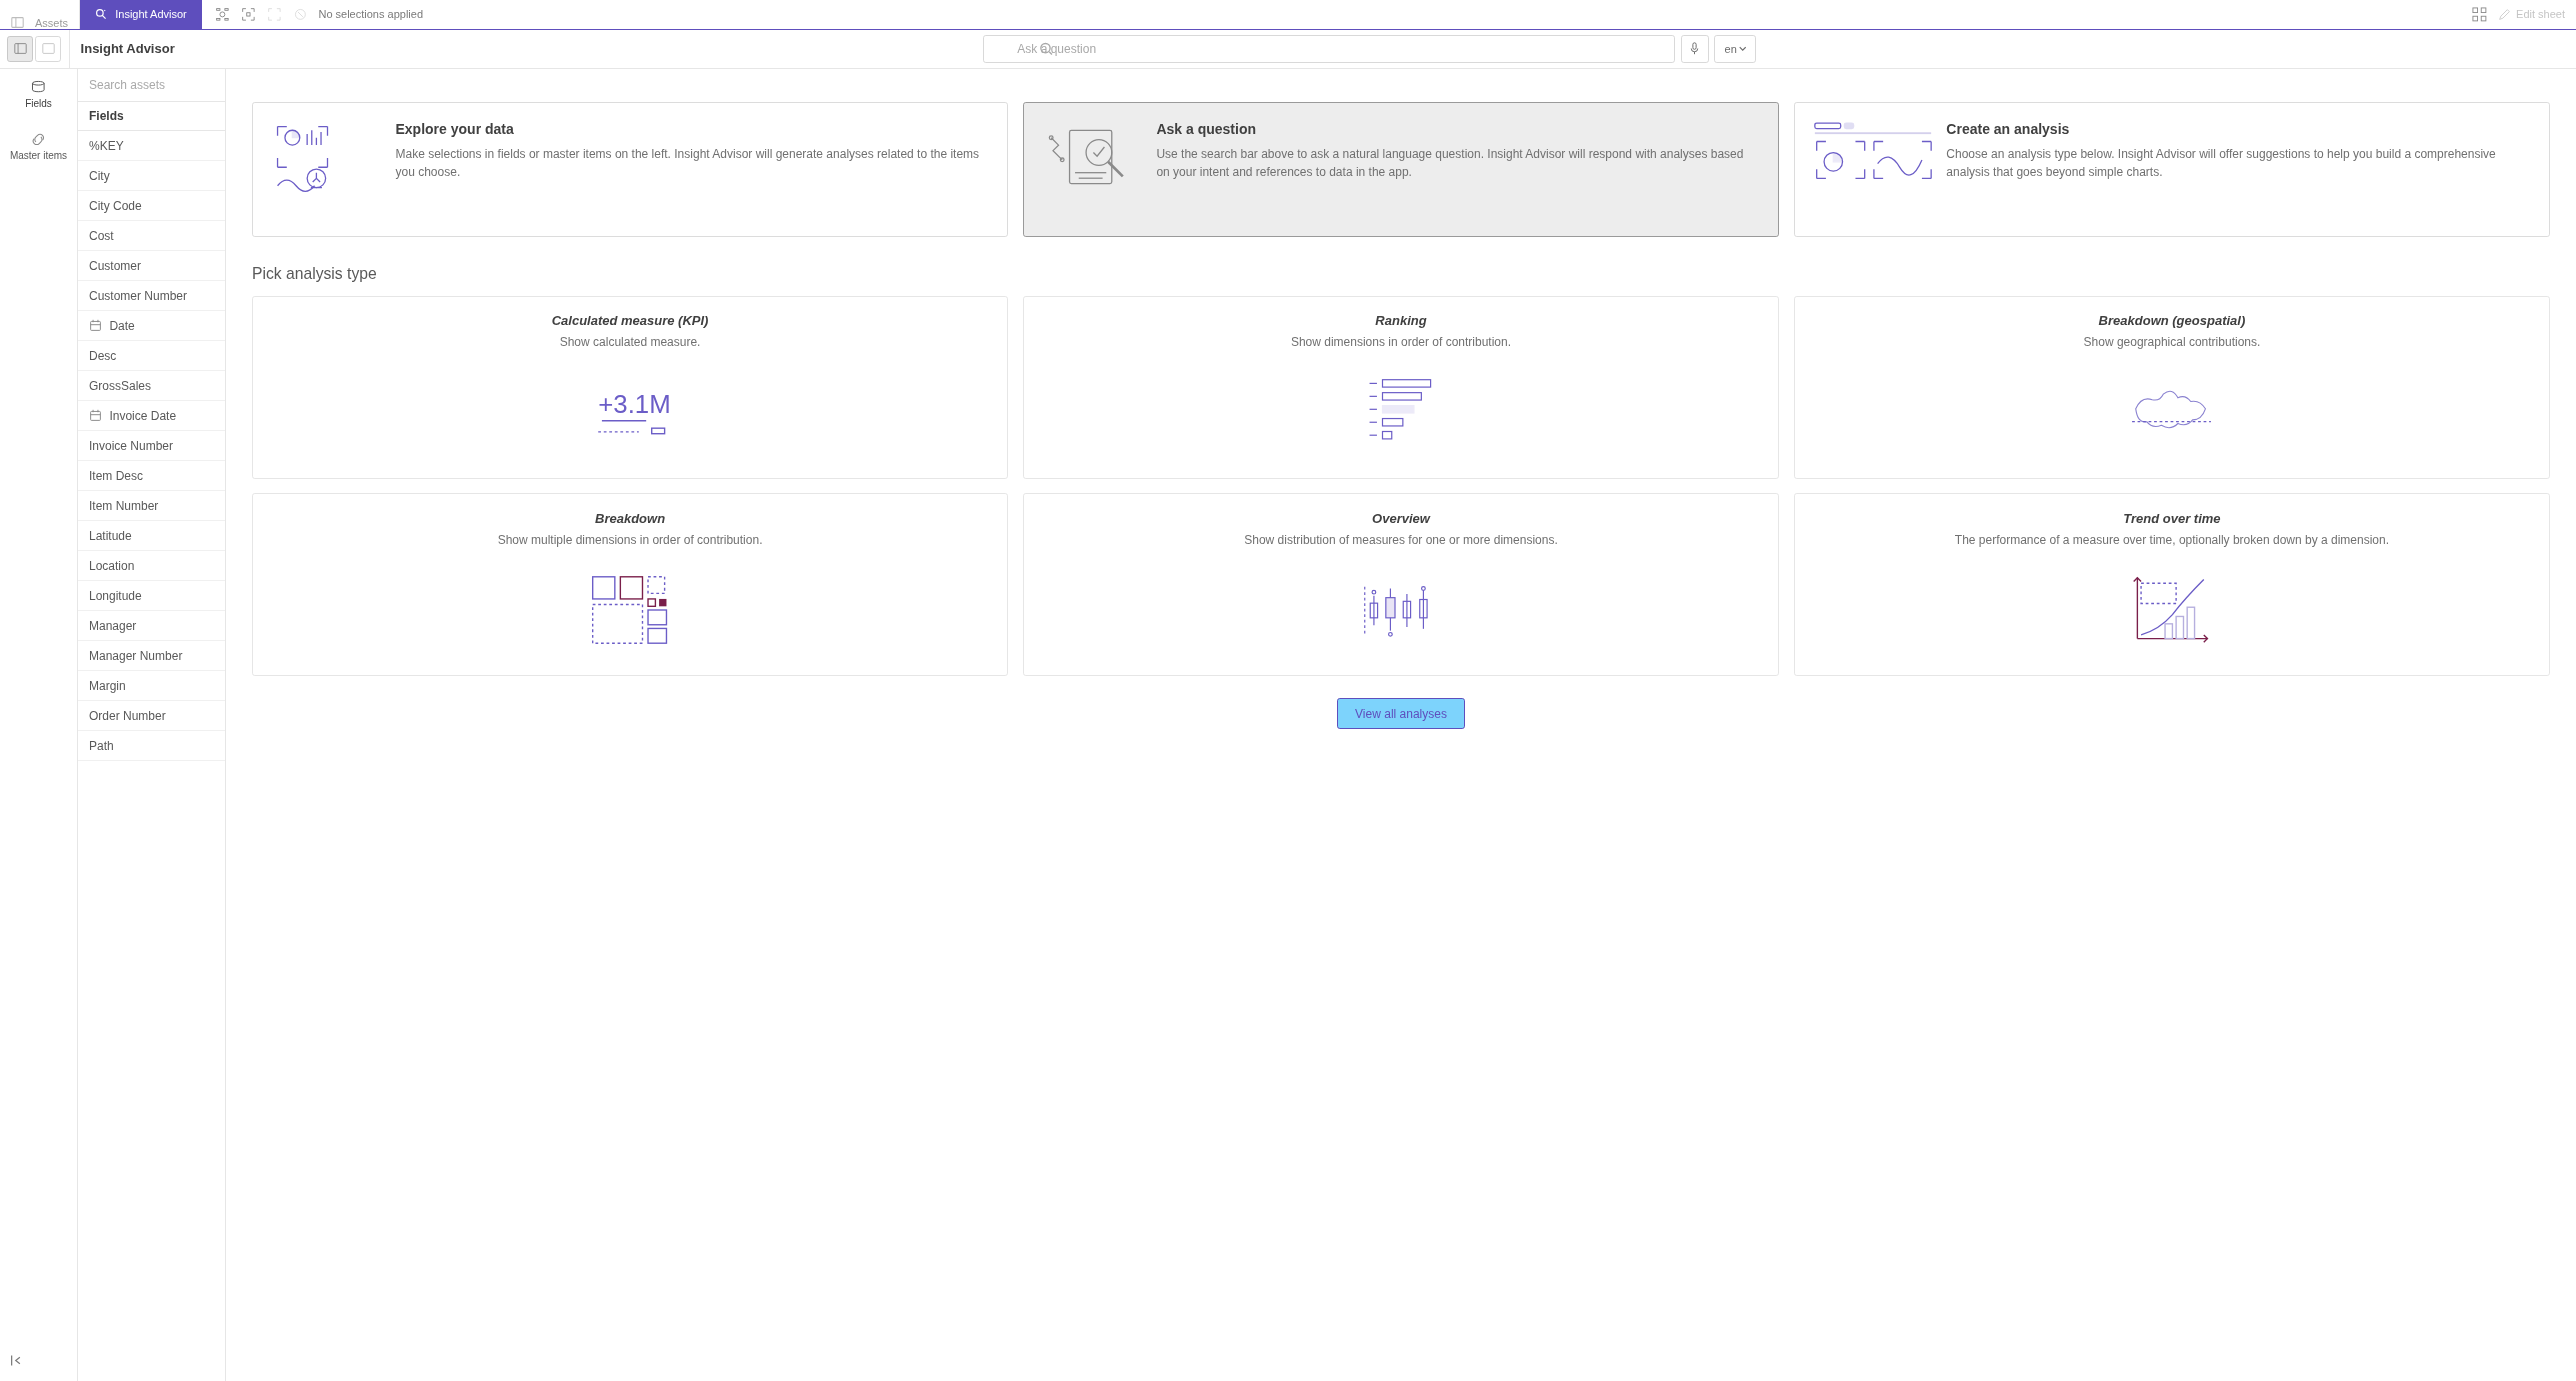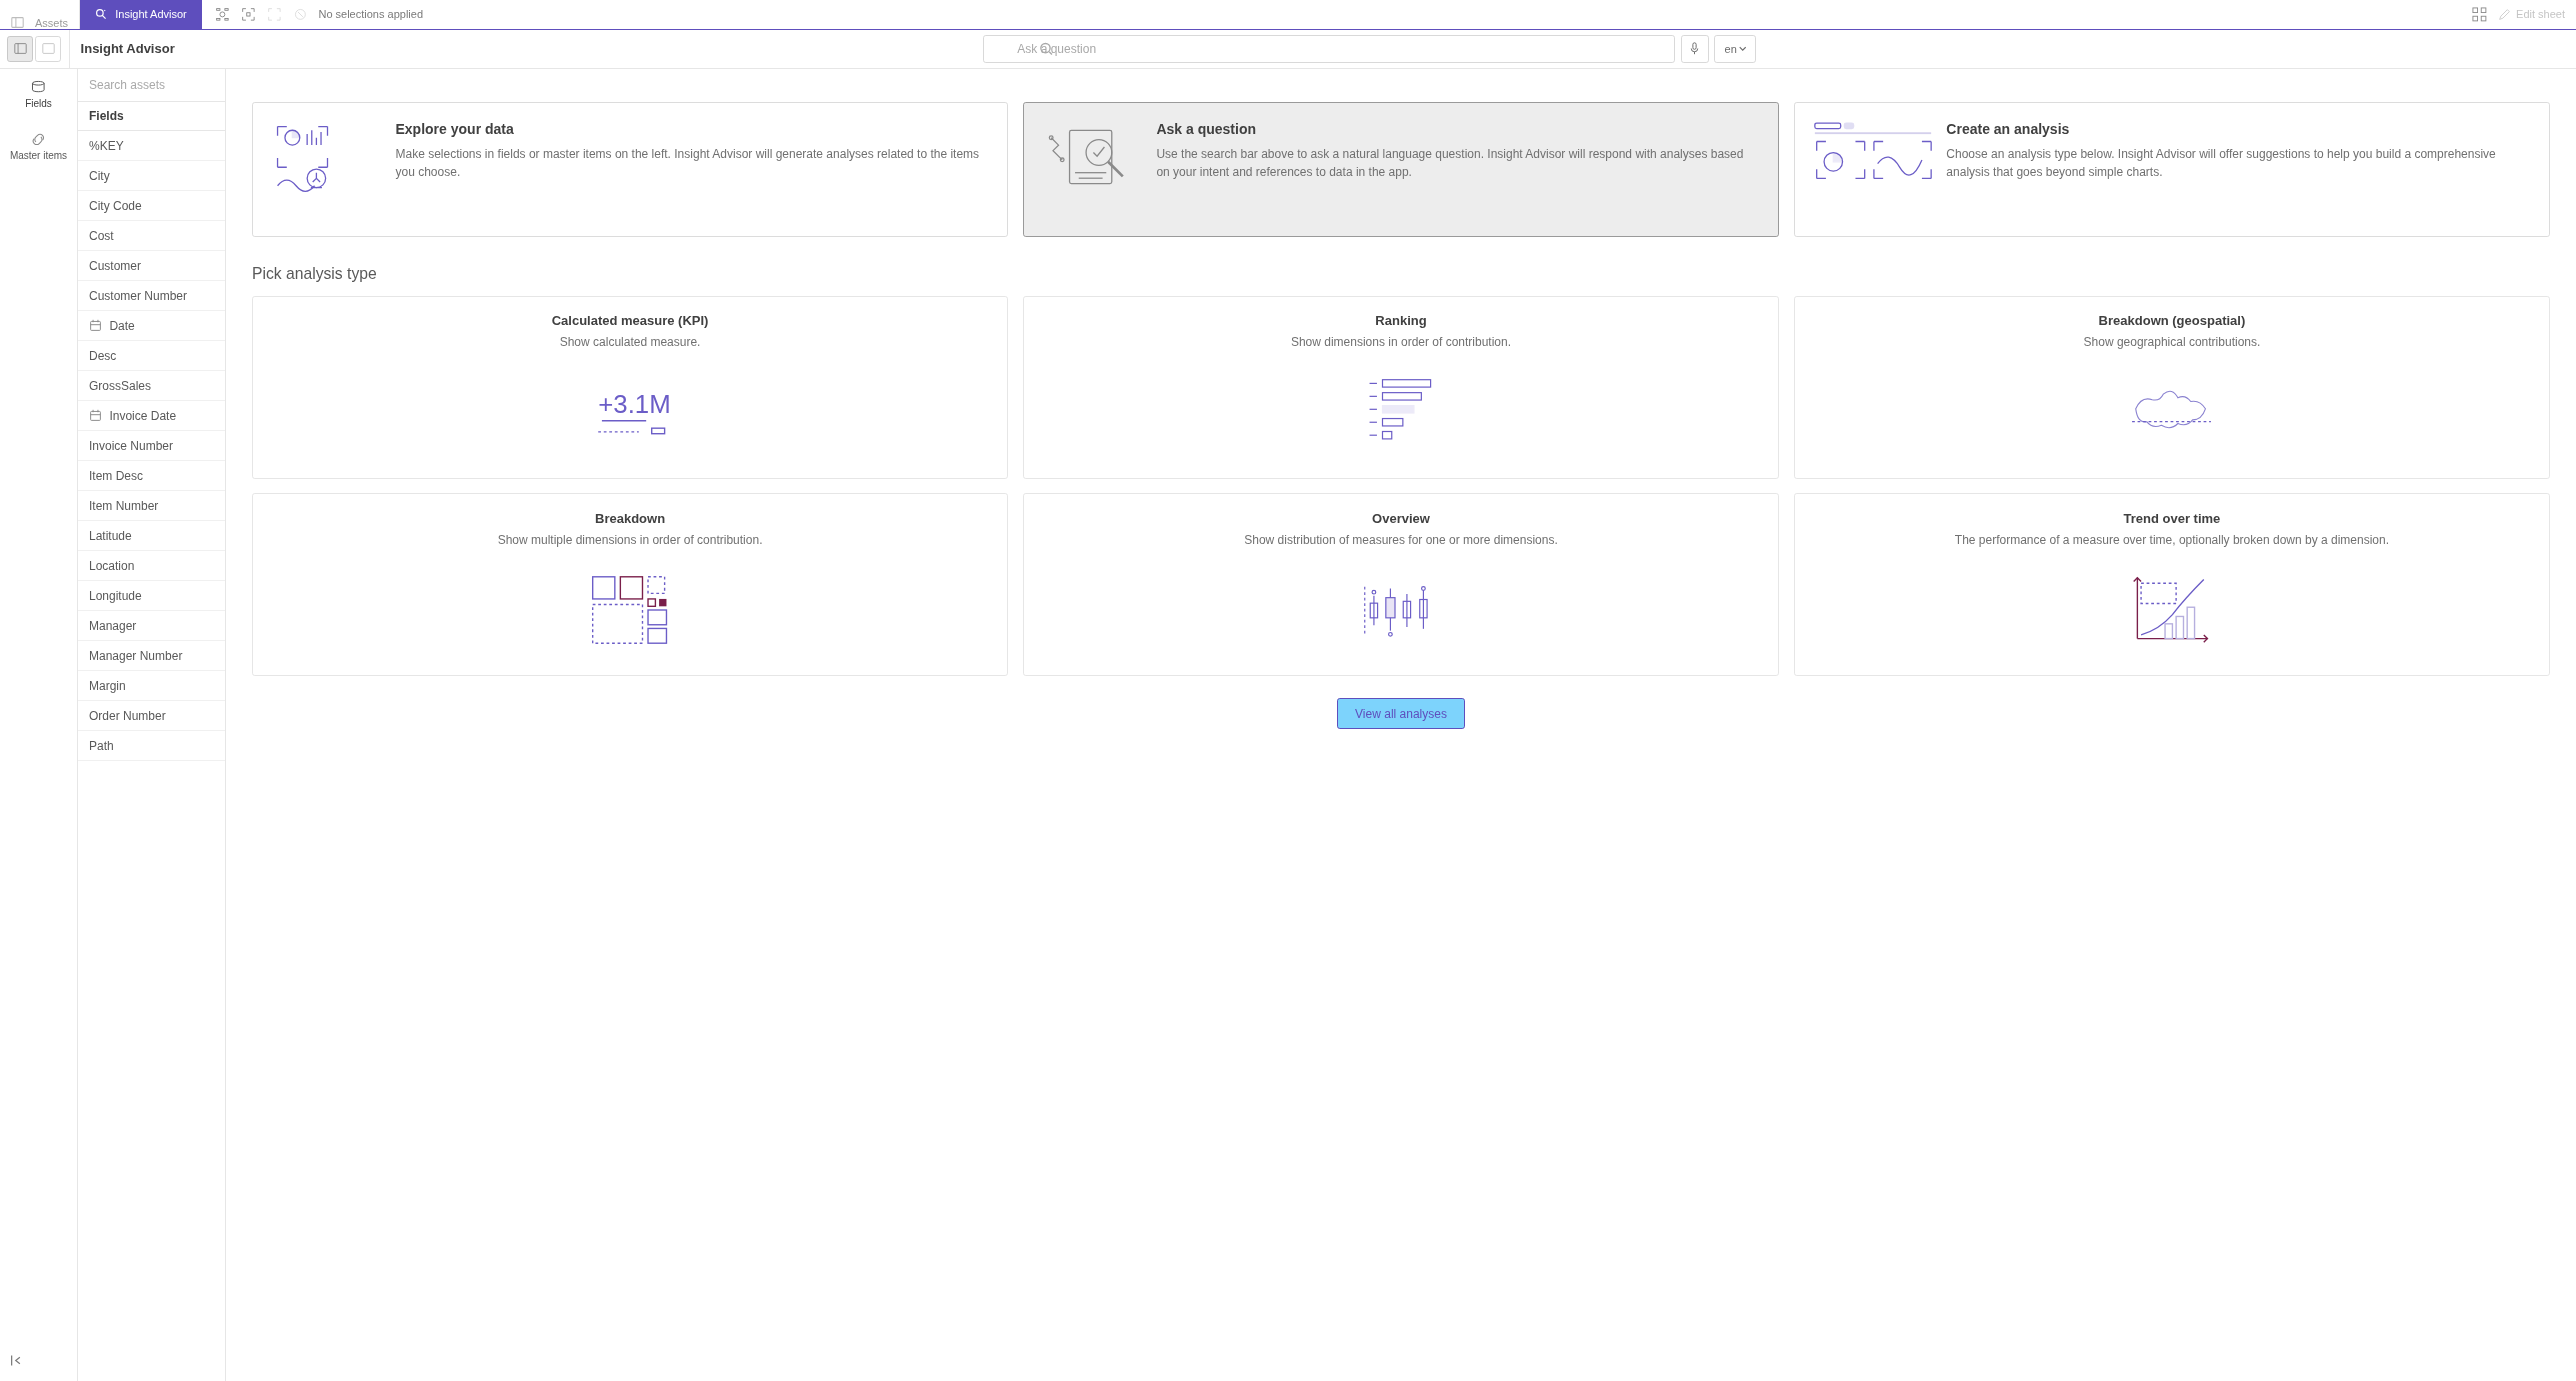--- a/index.html
+++ b/index.html
@@ -50,21 +50,21 @@
 .intro-card { border: 0.9px solid #dcdcdc; border-radius: 2.8px; padding: 18.5px; display: flex; gap: 13px; align-items: flex-start; min-height: 135px; }
 .intro-card.highlight { background: #ededed; border-color: #9a9a9a; }
 .intro-card > svg { flex-shrink: 0; }
 .intro-title { font-size: 14px; font-weight: 600; margin-bottom: 9.2px; color: #404040; }
 .intro-desc { font-size: 12px; color: #707070; line-height: 1.45; }
 
 .section-title { font-size: 15.7px; color: #595959; margin-bottom: 13px; }
 
 .analysis-grid { display: grid; grid-template-columns: repeat(3, 1fr); gap: 14.8px; margin-bottom: 22px; }
 .analysis-card { border: 0.9px solid #e6e6e6; border-radius: 2.8px; padding: 16.6px 18.5px 18.5px; text-align: center; cursor: pointer; min-height: 183px; display: flex; flex-direction: column; align-items: center; }
-.analysis-title { font-size: 13px; font-weight: 600; margin-bottom: 7.4px; color: #404040; }
+.analysis-title { font-size: 13px; font-weight: 600; margin-bottom: 7.4px; color: #404040; font-style: italic; }
 .analysis-desc { font-size: 12px; color: #707070; margin-bottom: 16.6px; }
 .analysis-viz { flex: 1; display: flex; align-items: center; justify-content: center; }
 
 .view-all { display: flex; justify-content: center; }
 .view-all-btn { border: 0.9px solid #5e4ebd; color: #5e4ebd; background: #7dd3fc; border-radius: 2.8px; padding: 7.4px 16.6px; font-size: 12px; cursor: pointer; }
 
 .side-list::-webkit-scrollbar { width: 7.4px; }
 .side-list::-webkit-scrollbar-thumb { background: #d9d9d9; border-radius: 3.7px; }
 </style>
 </head>

